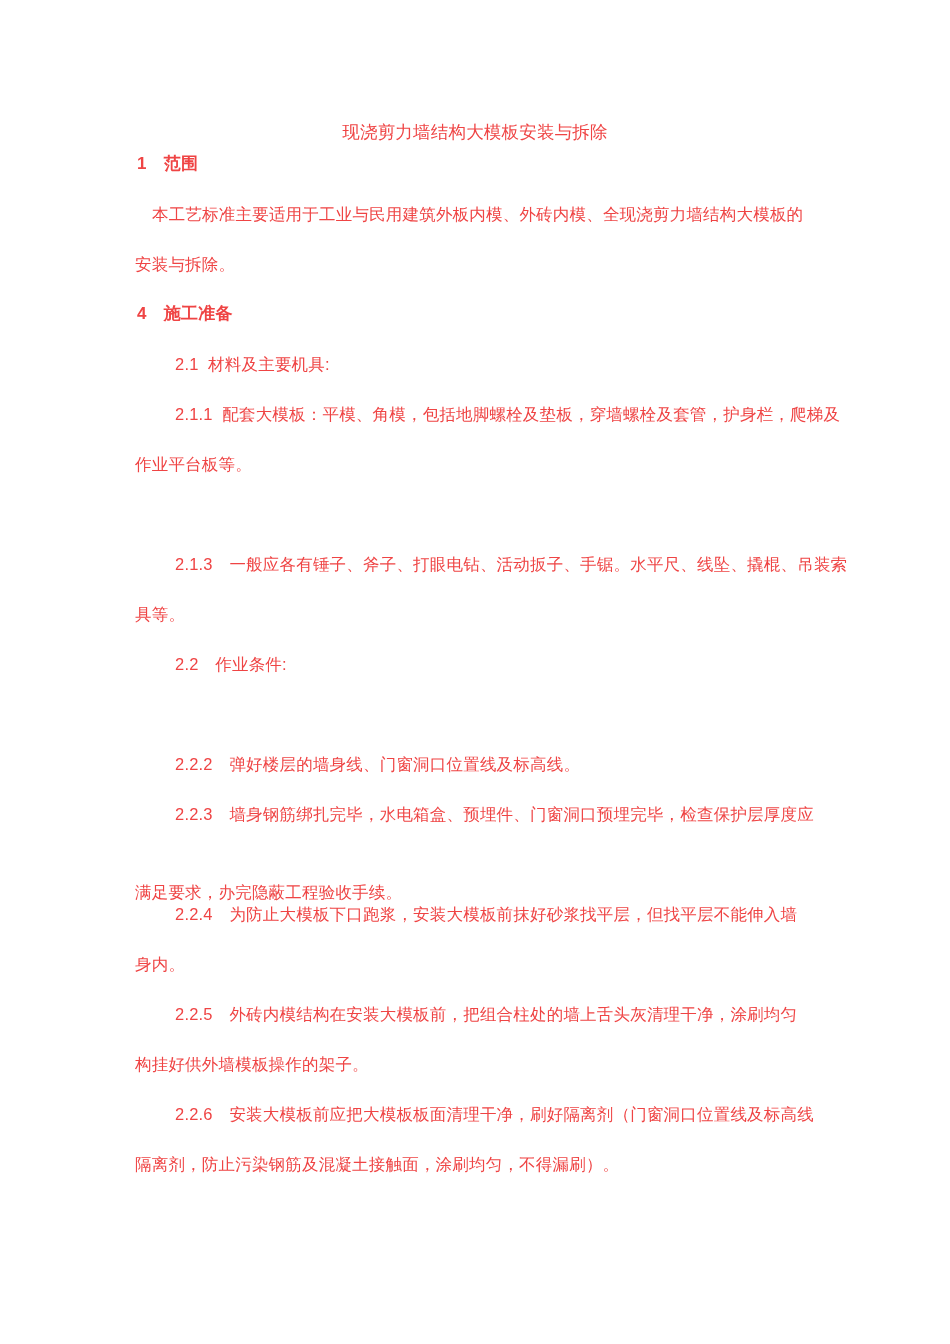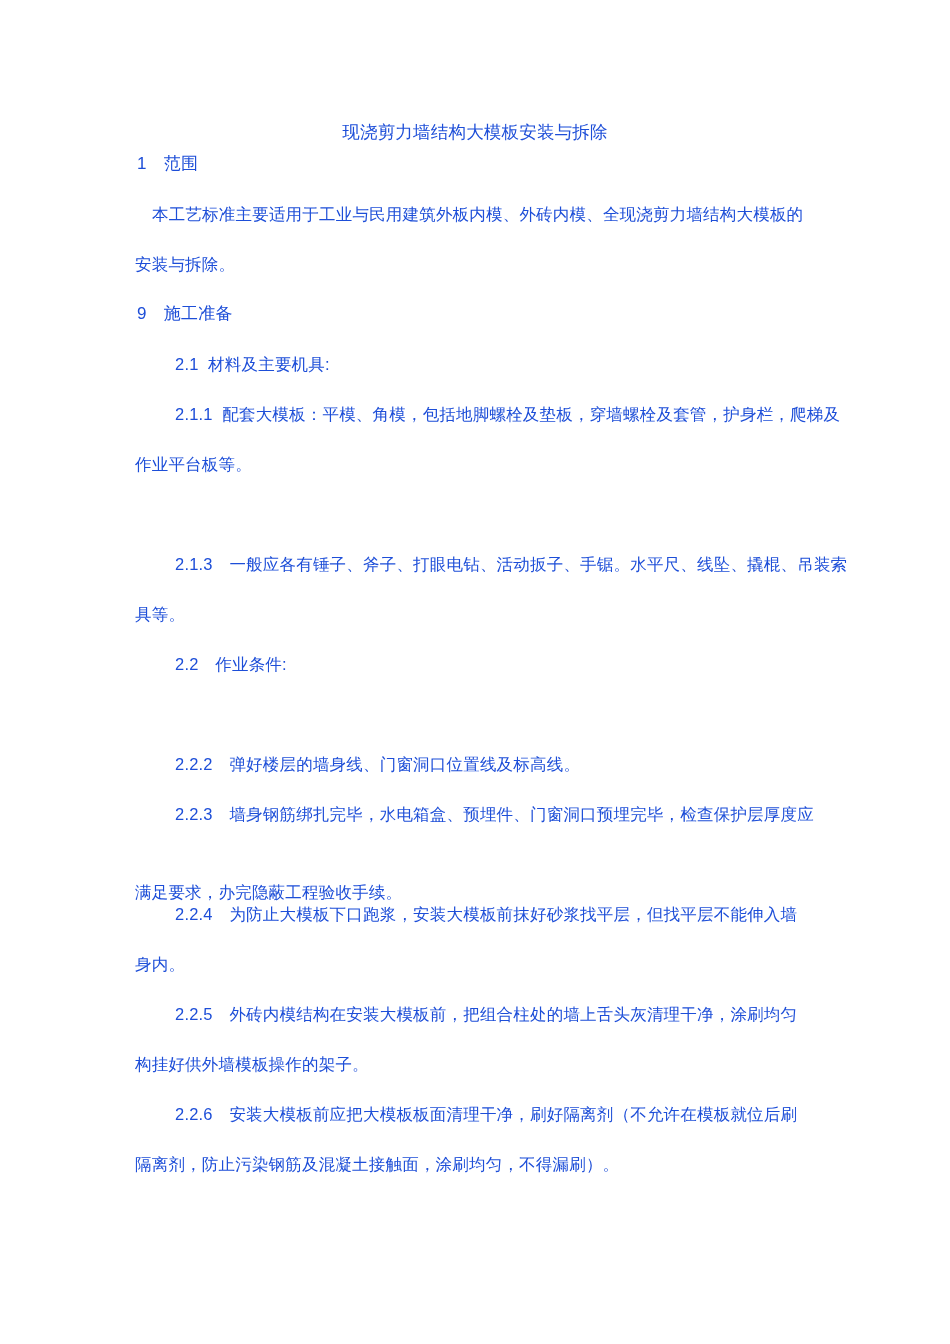--- a/index.html
+++ b/index.html
@@ -5,41 +5,41 @@
   html, body {
     margin: 0;
     padding: 0;
     background: #ffffff;
   }
   .page {
     position: relative;
     width: 950px;
     height: 1344px;
     background: #ffffff;
-    color: #1d4ed8;
+    color: #ef4444;
     font-family: "Liberation Sans", sans-serif;
     overflow: hidden;
   }
   .line {
     position: absolute;
     height: 50px;
     line-height: 50px;
     font-size: 16.5px;
     white-space: pre;           
     letter-spacing: 0.2px;
   }
   .title {
     left: 0;
     width: 100%;
     text-align: center;
     font-size: 17.5px;
   }
   .head {                        
     left: 137px;
-    font-weight: 400;
+    font-weight: 700;
     font-size: 17px;
   }
   .para {                        
     left: 152px;
   }
   .item {                        
     left: 175px;
   }
   .cont {                        
     left: 135px;
@@ -49,21 +49,21 @@
 <body>
 
 <div class="page">
 
   <div class="line title" style="top:107px">现浇剪力墙结构大模板安装与拆除</div>
 
   <div class="line head" style="top:139px">1　范围</div>
   <div class="line para" style="top:189px">本工艺标准主要适用于工业与民用建筑外板内模、外砖内模、全现浇剪力墙结构大模板的</div>
   <div class="line cont" style="top:239px">安装与拆除。</div>
 
-  <div class="line head" style="top:289px">9　施工准备</div>
+  <div class="line head" style="top:289px">4　施工准备</div>
 
   <div class="line item" style="top:339px">2.1  材料及主要机具:</div>
 
   <div class="line item" style="top:389px">2.1.1  配套大模板：平模、角模，包括地脚螺栓及垫板，穿墙螺栓及套管，护身栏，爬梯及</div>
   <div class="line cont" style="top:439px">作业平台板等。</div>
 
 
   <div class="line item" style="top:539px">2.1.3　一般应各有锤子、斧子、打眼电钻、活动扳子、手锯。水平尺、线坠、撬棍、吊装索</div>
   <div class="line cont" style="top:589px">具等。</div>
 
@@ -73,16 +73,16 @@
 
   <div class="line item" style="top:789px">2.2.3　墙身钢筋绑扎完毕，水电箱盒、预埋件、门窗洞口预埋完毕，检查保护层厚度应</div>
   <div class="line cont" style="top:867px">满足要求，办完隐蔽工程验收手续。</div>
 
   <div class="line item" style="top:889px">2.2.4　为防止大模板下口跑浆，安装大模板前抹好砂浆找平层，但找平层不能伸入墙</div>
   <div class="line cont" style="top:939px">身内。</div>
 
   <div class="line item" style="top:989px">2.2.5　外砖内模结构在安装大模板前，把组合柱处的墙上舌头灰清理干净，涂刷均匀</div>
   <div class="line cont" style="top:1039px">构挂好供外墙模板操作的架子。</div>
 
-  <div class="line item" style="top:1089px">2.2.6　安装大模板前应把大模板板面清理干净，刷好隔离剂（不允许在模板就位后刷</div>
+  <div class="line item" style="top:1089px">2.2.6　安装大模板前应把大模板板面清理干净，刷好隔离剂（门窗洞口位置线及标高线</div>
   <div class="line cont" style="top:1139px">隔离剂，防止污染钢筋及混凝土接触面，涂刷均匀，不得漏刷）。</div>
 
 </div>
 
 </body></html>

